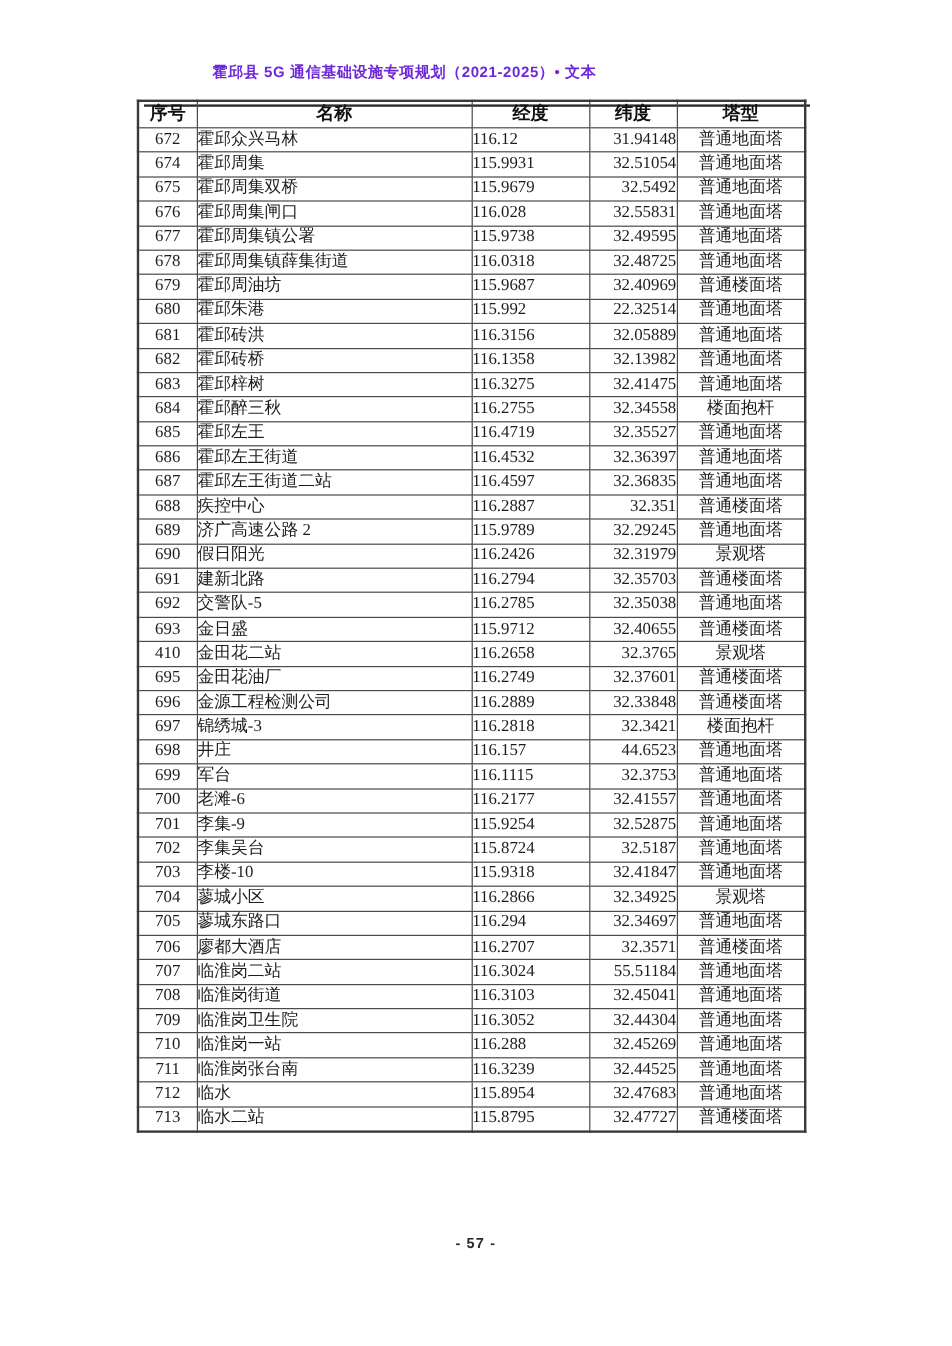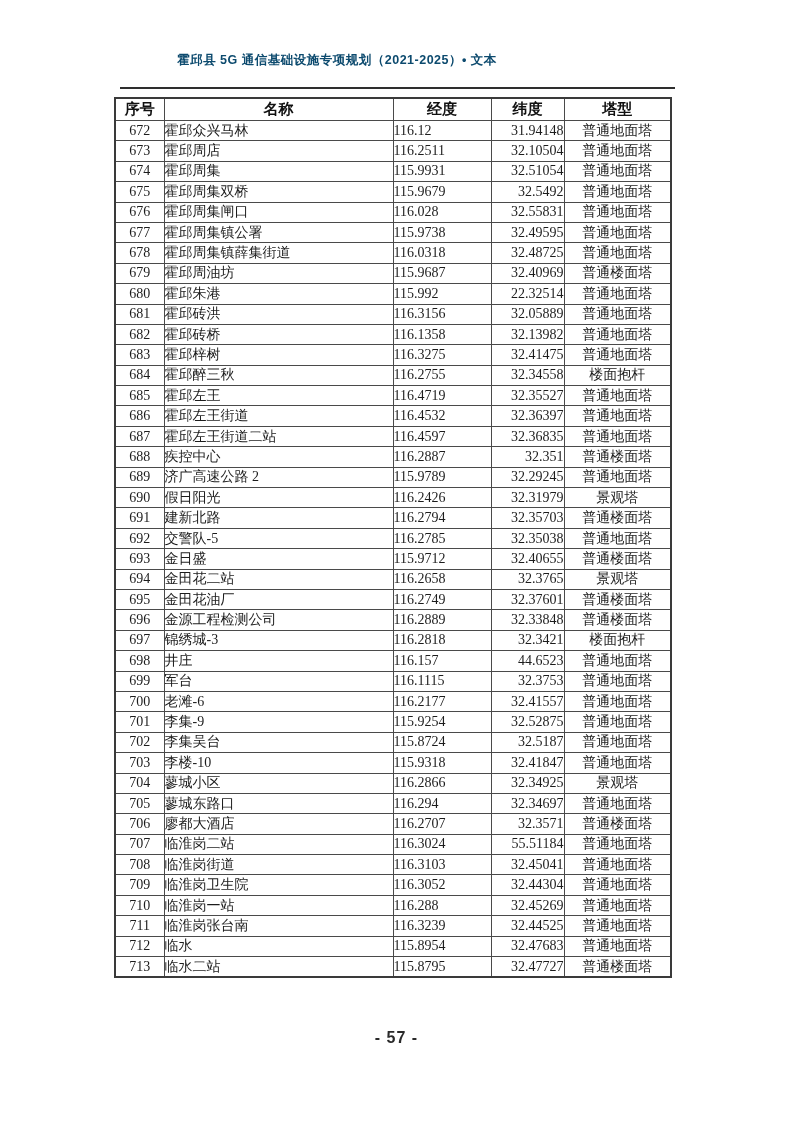--- a/index.html
+++ b/index.html
@@ -5,29 +5,29 @@
   html,body{margin:0;padding:0;background:#ffffff;}
   body{
     width:793px;height:1122px;position:relative;overflow:hidden;
     font-family:"Liberation Serif","DejaVu Serif",serif;
     color:#1c1c1c;
   }
   .doc-header{
     position:absolute;top:52px;left:0;width:674px;
     text-align:center;
     font-family:"Liberation Sans","DejaVu Sans",sans-serif;
-    font-weight:bold;font-size:12.5px;color:#0c4a6e;
+    font-weight:bold;font-size:12.5px;color:#6d28d9;
     letter-spacing:0.5px;
   }
   .header-rule{
     position:absolute;top:87px;left:120px;width:555px;height:2px;
     background:#2e2e2e;
   }
   table.tower-table{
-    position:absolute;left:114px;top:97px;width:556px;
+    position:absolute;left:114px;top:83px;width:556px;
     border-collapse:collapse;table-layout:fixed;
     font-size:14px;line-height:1;
   }
   table.tower-table th,
   table.tower-table td{
     border:1px solid #4a4a4a;
     padding:0;
     overflow:hidden;white-space:nowrap;
   }
   table.tower-table{border:2px solid #3a3a3a;}
@@ -38,21 +38,21 @@
   table.tower-table td{height:19.4px;color:#1c1c1c;}
   td.c0{text-align:center;margin-left:24px;}
   td.c1{text-align:left;padding-left:12px;}
   td.c2{text-align:left;padding-right:13px;}
   td.c3{text-align:right;padding-right:6px;}
   td.c4{text-align:center;}
   .doc-footer{
     position:absolute;top:1029px;left:0;width:793px;
     text-align:center;
     font-family:"Liberation Sans","DejaVu Sans",sans-serif;
-    font-weight:bold;font-size:16px;color:#2a2a2a;
+    font-weight:bold;font-size:12px;color:#2a2a2a;
     letter-spacing:1px;
   }
 </style>
 </head>
 <body>
 
 <div class="doc-header">霍邱县 5G 通信基础设施专项规划（2021-2025）• 文本</div>
 <div class="header-rule"></div>
 
 <table class="tower-table">
@@ -74,27 +74,20 @@
   </thead>
   <tbody>
       <tr>
         <td class="c0">672</td>
         <td class="c1">霍邱众兴马林</td>
         <td class="c2">116.12</td>
         <td class="c3">31.94148</td>
         <td class="c4">普通地面塔</td>
       </tr>
       <tr>
-        <td class="c0">673</td>
-        <td class="c1">霍邱周店</td>
-        <td class="c2">116.2511</td>
-        <td class="c3">32.10504</td>
-        <td class="c4">普通地面塔</td>
-      </tr>
-      <tr>
         <td class="c0">674</td>
         <td class="c1">霍邱周集</td>
         <td class="c2">115.9931</td>
         <td class="c3">32.51054</td>
         <td class="c4">普通地面塔</td>
       </tr>
       <tr>
         <td class="c0">675</td>
         <td class="c1">霍邱周集双桥</td>
         <td class="c2">115.9679</td>
@@ -221,21 +214,21 @@
         <td class="c4">普通地面塔</td>
       </tr>
       <tr>
         <td class="c0">693</td>
         <td class="c1">金日盛</td>
         <td class="c2">115.9712</td>
         <td class="c3">32.40655</td>
         <td class="c4">普通楼面塔</td>
       </tr>
       <tr>
-        <td class="c0">694</td>
+        <td class="c0">410</td>
         <td class="c1">金田花二站</td>
         <td class="c2">116.2658</td>
         <td class="c3">32.3765</td>
         <td class="c4">景观塔</td>
       </tr>
       <tr>
         <td class="c0">695</td>
         <td class="c1">金田花油厂</td>
         <td class="c2">116.2749</td>
         <td class="c3">32.37601</td>

